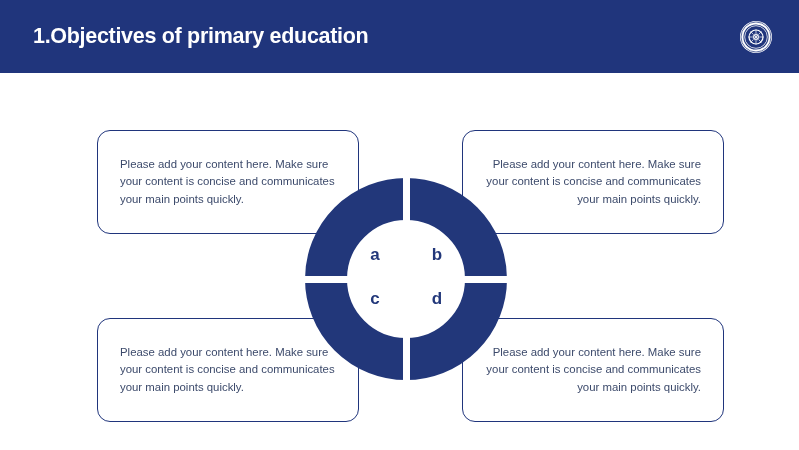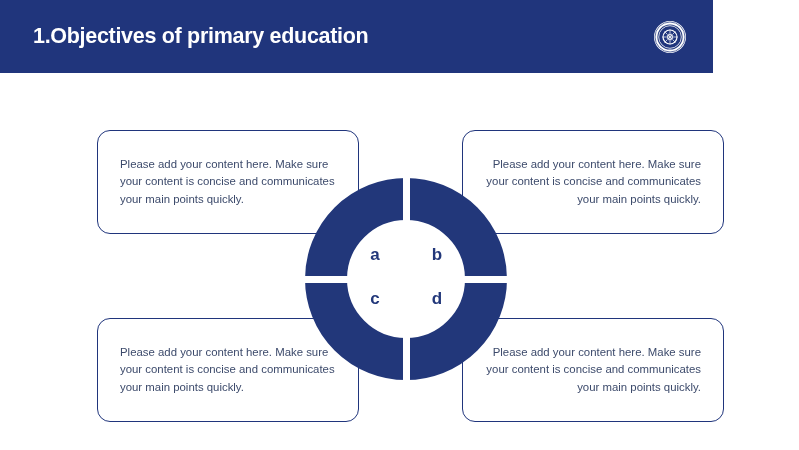--- a/index.html
+++ b/index.html
@@ -13,21 +13,21 @@
     font-family: "Liberation Sans", sans-serif;
     overflow: hidden;
     position: relative;
   }
 
   
   .header {
     position: absolute;
     left: 0;
     top: 0;
-    width: 713px;
+    width: 799px;
     height: 73px;
     background: #20357c;
     display: flex;
     align-items: center;
     justify-content: space-between;
     box-sizing: border-box;
     padding: 0 26px 0 33px;
   }
   .header-title {
     color: #ffffff;

